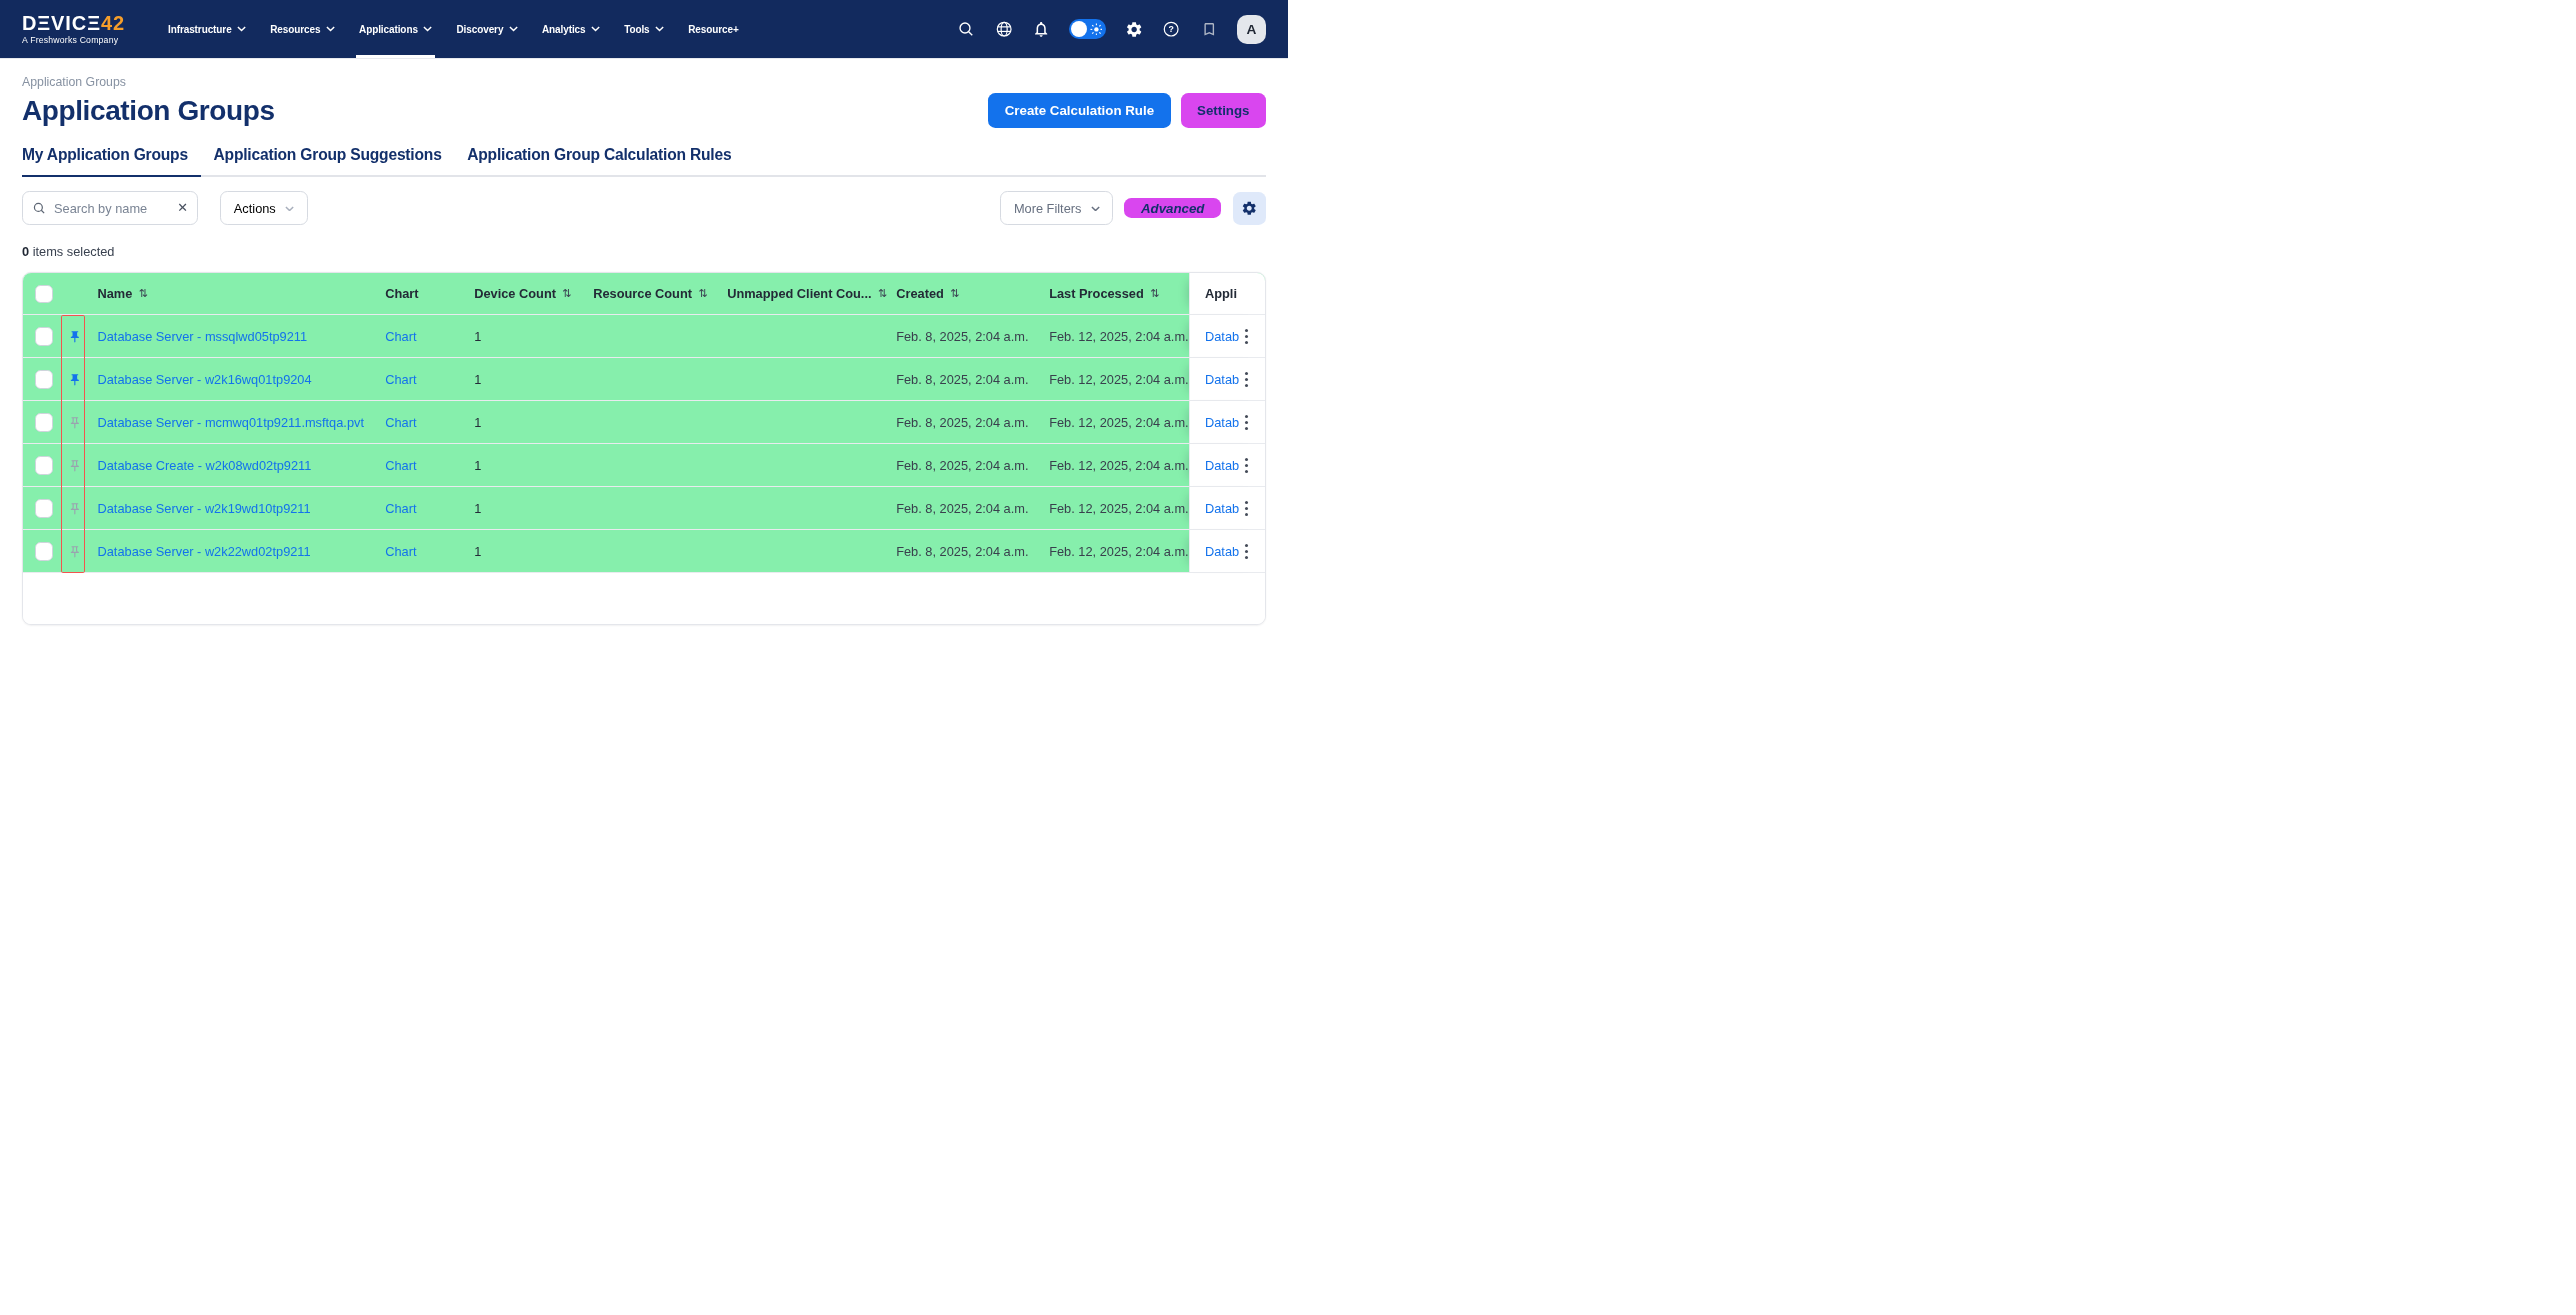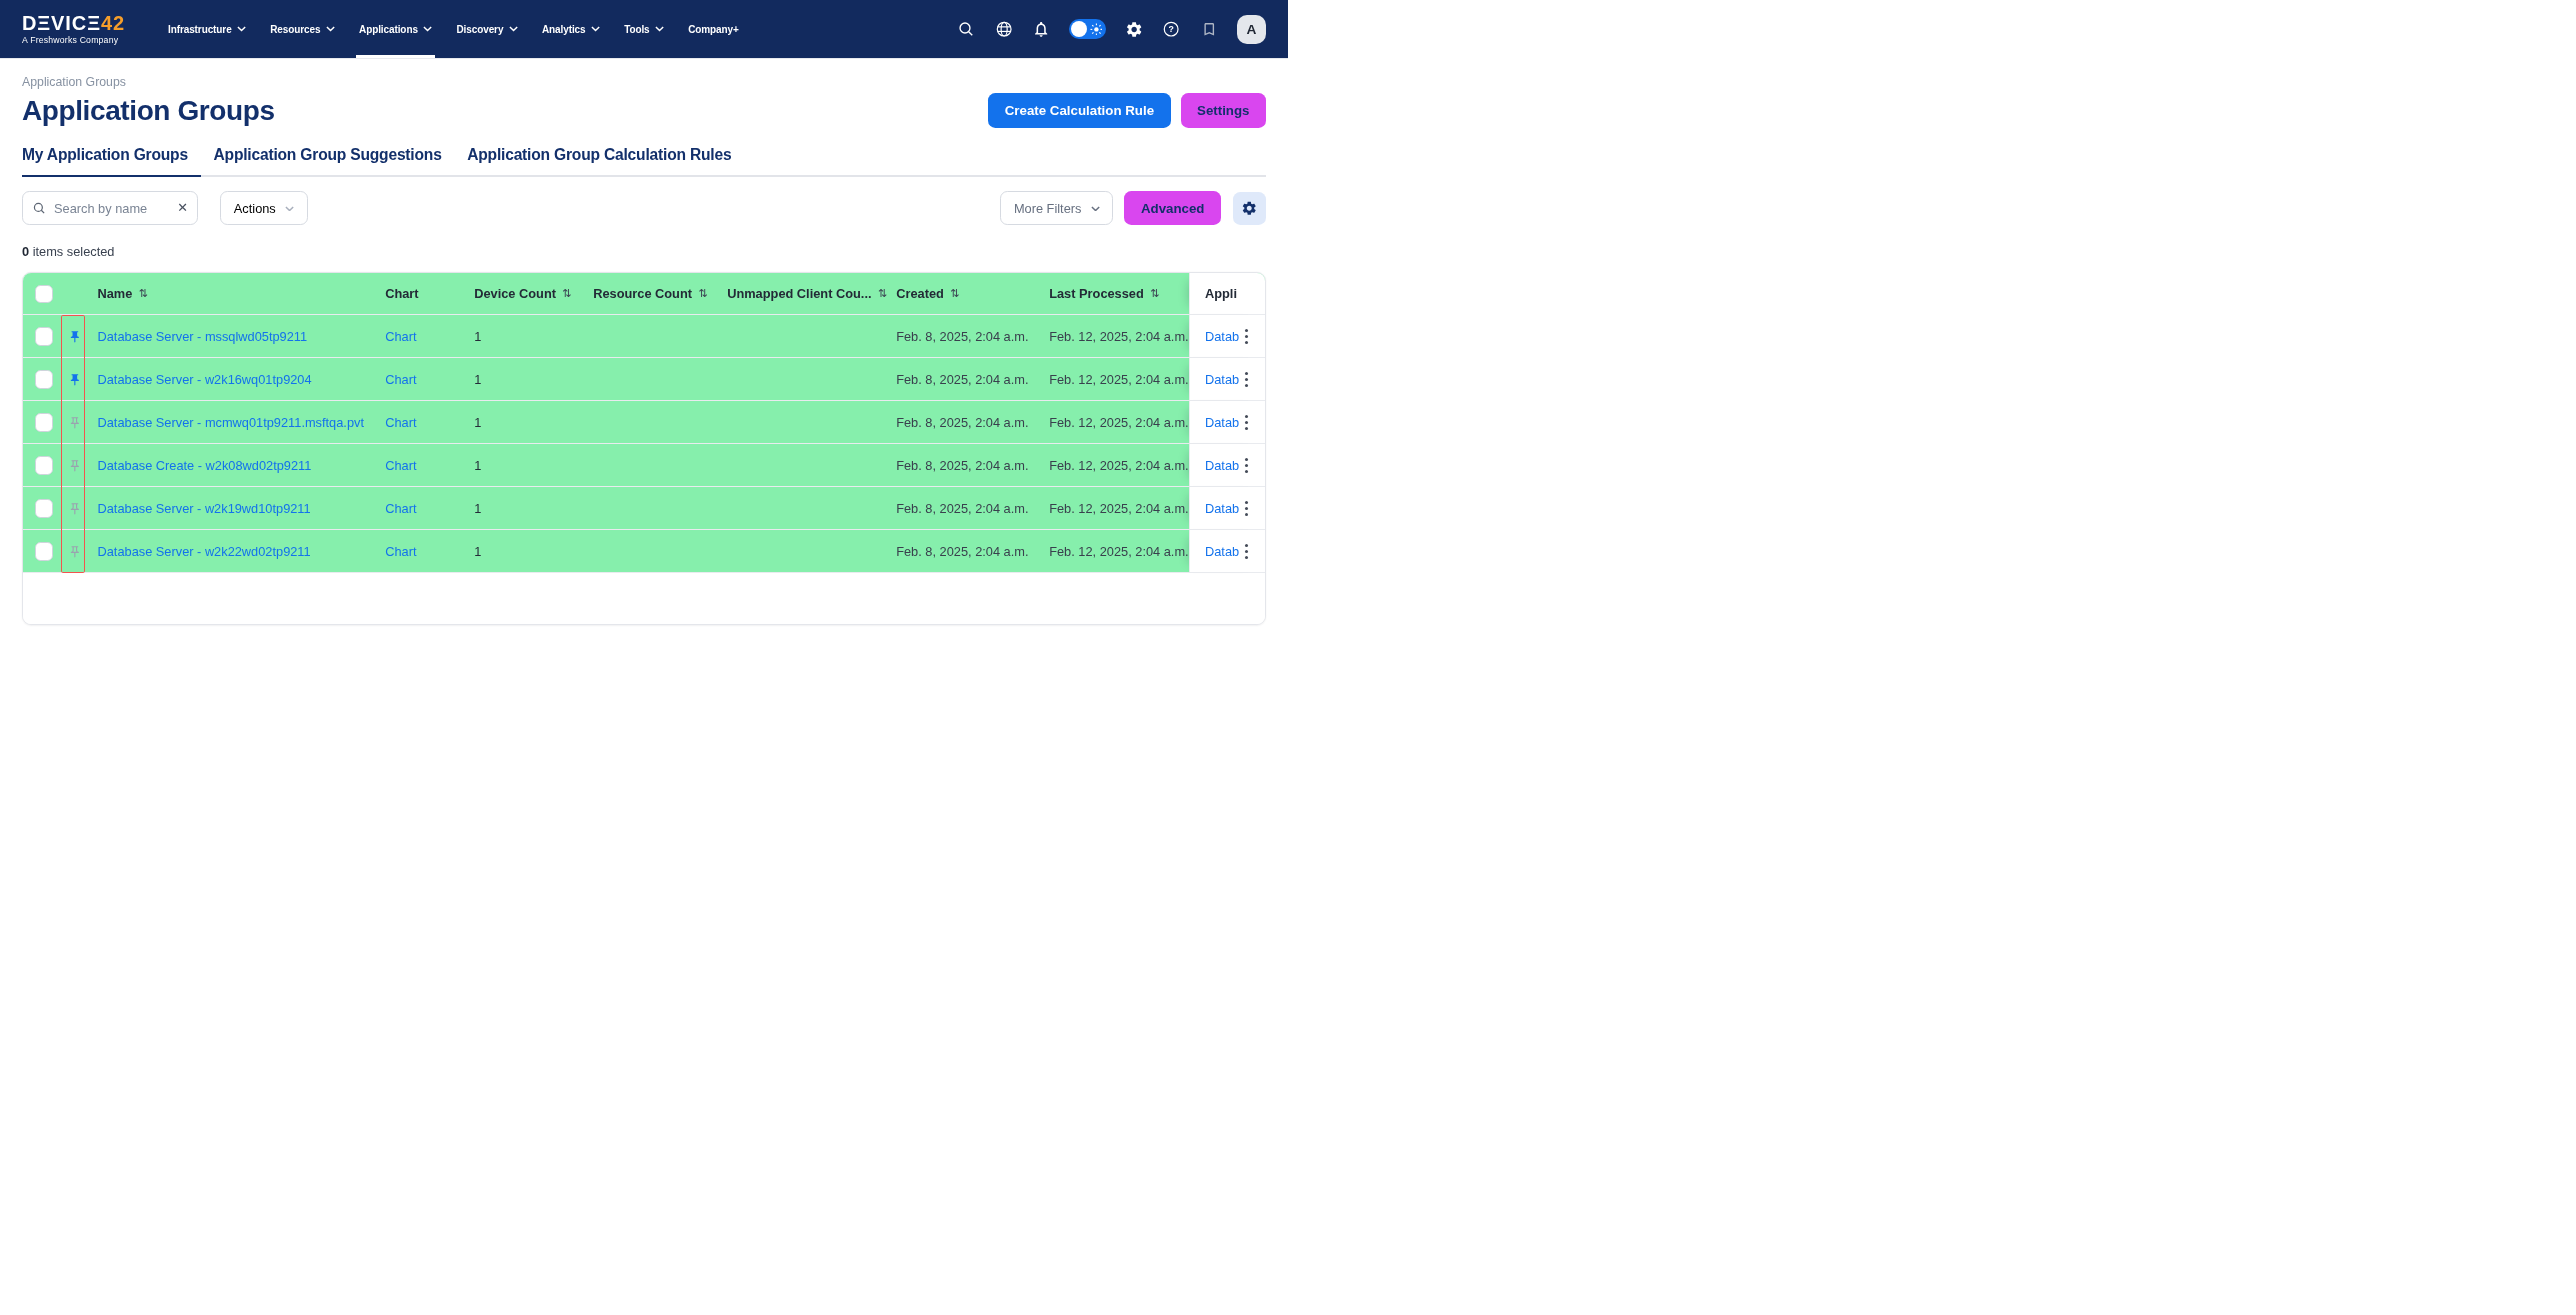--- a/index.html
+++ b/index.html
@@ -42,21 +42,21 @@
 
   
   .toolbar { display:flex; align-items:center; margin-top:14.6px; }
   .search-box { width:176px; height:34px; border:0.9px solid #D6DAE1; border-radius:7.3px; display:flex; align-items:center; padding:0 9.1px; gap:7.3px; background:#fff; }
   .search-box input { border:none; outline:none; flex:1; font-family:inherit; font-size:12.8px; color:#39414F; min-width:0; }
   .search-box input::placeholder { color:#7A8494; }
   .clear-x { color:#4A5261; font-size:12.8px; cursor:pointer; line-height:1; }
   .dropdown { height:34px; border:0.9px solid #D6DAE1; border-radius:7.3px; display:flex; align-items:center; gap:9.1px; padding:0 12.8px; font-size:12.8px; background:#fff; cursor:pointer; }
   .dd-actions { margin-left:22px; color:#000000; }
   .dd-filters { margin-left:auto; color:#677080; }
-  .btn-advanced { margin-left:11px; height:34px; }
+  .btn-advanced { margin-left:11px; height:20px;font-style:italic; }
   .icon-btn { margin-left:12px; width:33px; height:33px; border-radius:7.3px; background:#DFE9FA; border:none; display:flex; align-items:center; justify-content:center; cursor:pointer; }
 
   .selected-line { margin-top:18.3px; font-size:12.8px; color:#39414F; }
   .selected-line b { color:#1F2633; font-weight:700; }
 
   
   .table-card { position:relative; margin-top:13.7px; border:0.9px solid #E4E6EB; border-radius:9.1px; background:#fff; overflow:hidden; box-shadow:0 0.9px 1.8px rgba(16,24,40,.06); }
   .trow { display:flex; align-items:center; height:43px; border-bottom:0.9px solid #E9EBEF; background:#86efac; }
   .trow.head { height:42px; font-weight:700; color:#232A36; }
   .trow:last-of-type { border-bottom:0.9px solid #E9EBEF; }
@@ -123,21 +123,21 @@
             <polyline points="1,1 5,5 9,1" fill="none" stroke="#fff" stroke-width="1.6"></polyline>
           </svg>
         </div>
       <div class="nav-item">
           <span>Tools</span>
           <svg class="chev" viewBox="0 0 10 6">
             <polyline points="1,1 5,5 9,1" fill="none" stroke="#fff" stroke-width="1.6"></polyline>
           </svg>
         </div>
       <div class="nav-item">
-          <span>Company+</span>
+          <span>Resource+</span>
         </div>
     </div>
     <div class="nav-right">
       <div class="nav-icon">
           <svg width="18.3" height="18.3" viewBox="0 0 24 24">
             <circle cx="10.5" cy="10.5" r="6.5" fill="none" stroke="#fff" stroke-width="1.8"></circle>
             <line x1="15.3" y1="15.3" x2="20" y2="20" stroke="#fff" stroke-width="1.8"></line>
           </svg>
         </div>
       <div class="nav-icon">

